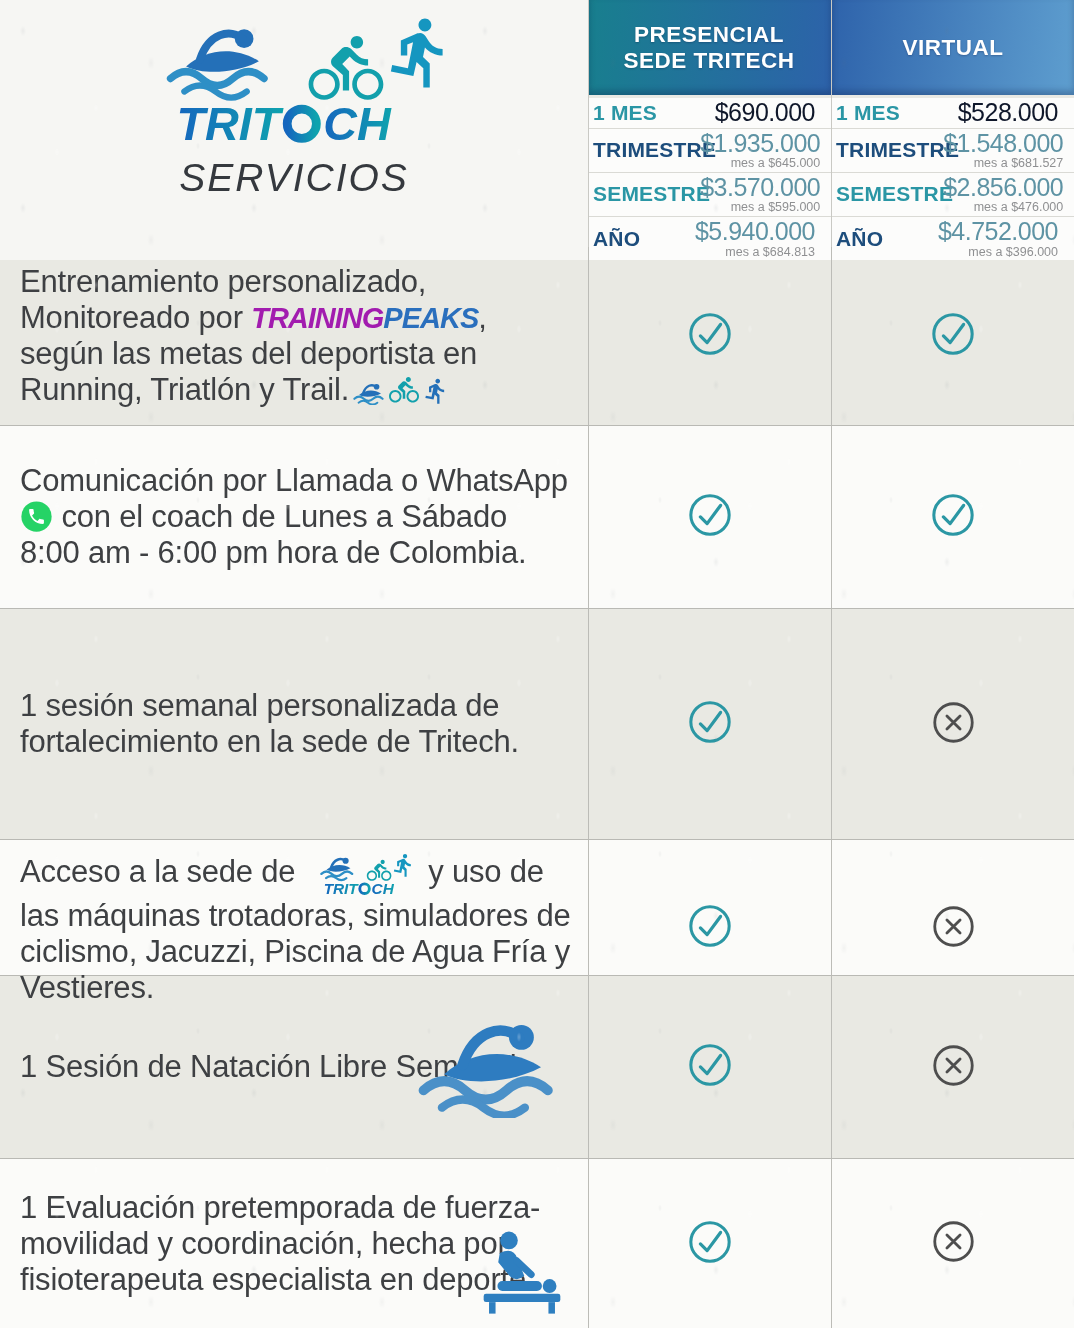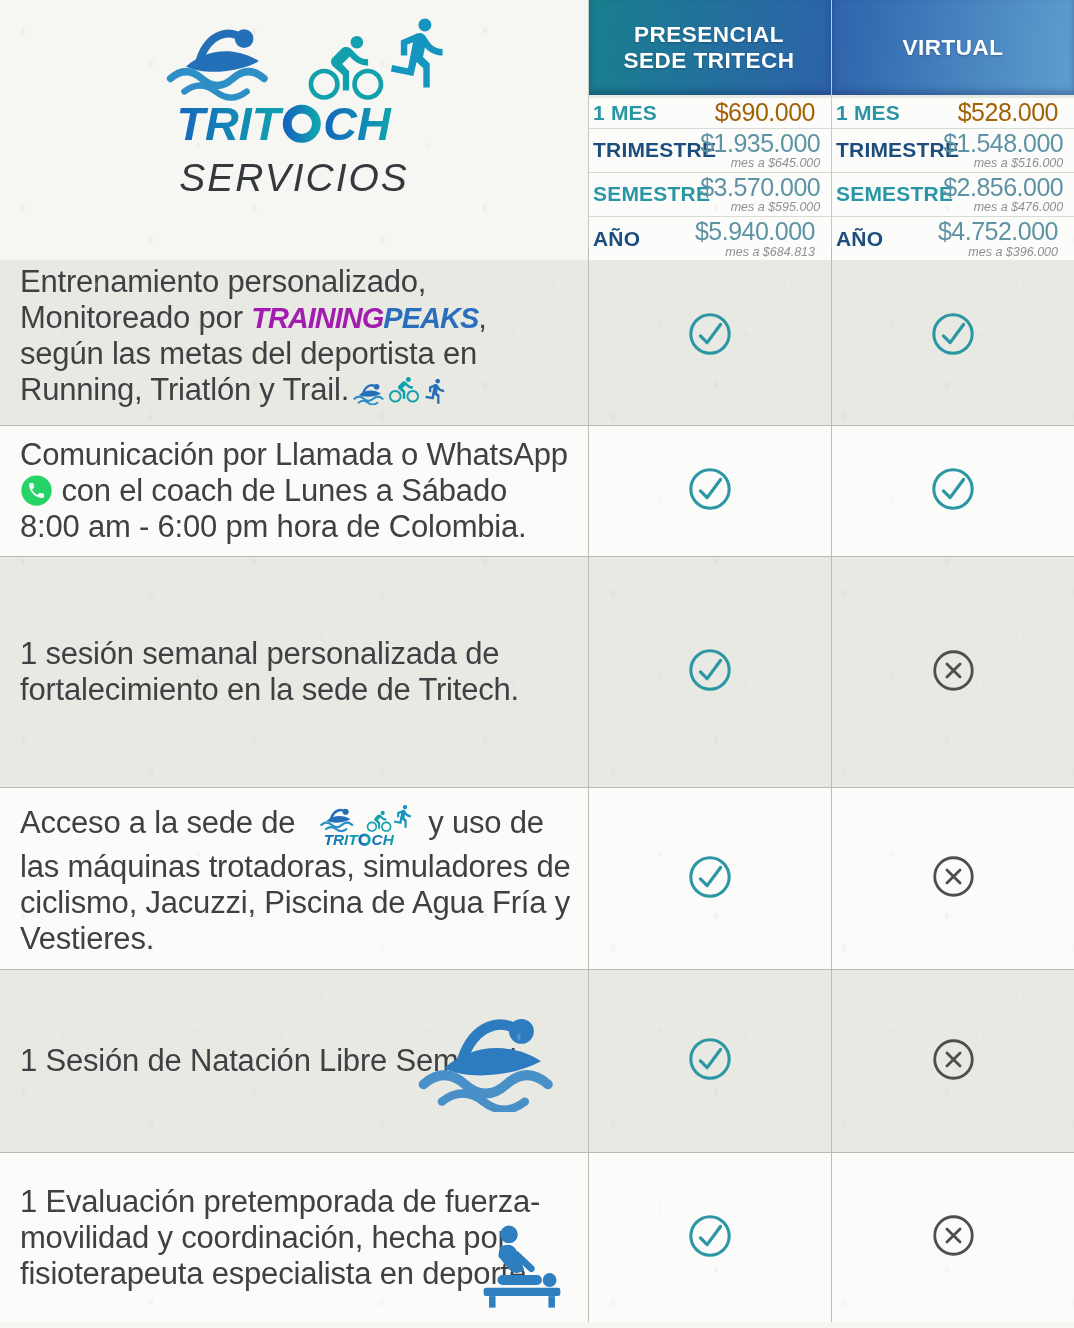--- a/index.html
+++ b/index.html
@@ -32,31 +32,31 @@
   .ph-presencial{ background:linear-gradient(97deg,#187f8e 0%, #2d62aa 100%);padding-left:12px; }
   .ph-virtual{ background:linear-gradient(97deg,#2e63ab 0%, #5e9ecf 100%); }
   .price-rows{ flex:1; display:flex; flex-direction:column; }
   .price-row{ flex:1; display:flex; align-items:center; border-top:1px solid #dadad5; padding:2px 10px 2px 4px; }
   .price-row:first-child{ border-top:3px solid #e9e9e4; }
   .price-row:last-child{ flex:1.45; }
   .period{ width:47%; font-weight:bold; font-size:21px; letter-spacing:.2px; }
   .p-teal{ color:#2a96a5; } .p-navy{ color:#1d4d7c; }
   .price-wrap{ flex:1; text-align:right; padding-right:6px; line-height:1.02; }
   .price{ font-size:25px; color:#5e93a4; letter-spacing:-.5px; }
-  .price-bright{ color:#a16207; }
-  .per-month{ font-size:12.5px; color:#8f9092; font-style:italic; margin-top:1px; }
+  .price-bright{ color:#0f172a; }
+  .per-month{ font-size:12.5px; color:#8f9092; margin-top:1px; }
 
   
   .svc-row{ display:grid; grid-template-columns:588px 243px 243px; border-top:1px solid #b9b9b4; }
   .svc-row:nth-child(odd){ background:#e9e9e3; }
   .svc-row:nth-child(even){ background:#fbfbf9; }
   .svc-row:nth-child(1){ height:179px; }
-  .svc-row:nth-child(2){ height:131px; }
+  .svc-row:nth-child(2){ height:183px; }
   .svc-row:nth-child(3){ height:231px; }
-  .svc-row:nth-child(4){ height:182px; }
+  .svc-row:nth-child(4){ height:136px; }
   .svc-row:nth-child(5){ height:183px; }
   .svc-row:nth-child(6){ height:170px; }
   .svc-text{ position:relative; display:flex; align-items:center; padding:10px 14px 10px 20px; }
   .svc-p{ font-size:31px; line-height:36px; color:#3e4043; max-width:552px; letter-spacing:-.2px; }
   .mark-cell{ border-left:1px solid #bcbcb7; display:flex; align-items:center; justify-content:center; }
 
   .tp-black{ font-weight:bold; font-style:italic; color:#a21caf; letter-spacing:-1px; font-size:29px; }
   .tp-blue{ font-weight:bold; font-style:italic; color:#2a6fbd; letter-spacing:-1px; font-size:29px; }
   .wa-ico svg{ width:33px; height:33px; vertical-align:-6px; }
   .tri-inline{ white-space:nowrap; }
@@ -143,21 +143,21 @@
       <div class="period p-teal">1 MES</div>
       <div class="price-wrap">
         <div class="price price-bright">$528.000</div>
 
       </div>
           </div>
           <div class="price-row">
       <div class="period p-navy">TRIMESTRE</div>
       <div class="price-wrap">
         <div class="price ">$1.548.000</div>
-        <div class="per-month">mes a $516.000</div>
+        <div class="per-month">mes a $681.527</div>
       </div>
           </div>
           <div class="price-row">
       <div class="period p-teal">SEMESTRE</div>
       <div class="price-wrap">
         <div class="price ">$2.856.000</div>
         <div class="per-month">mes a $476.000</div>
       </div>
           </div>
           <div class="price-row">

